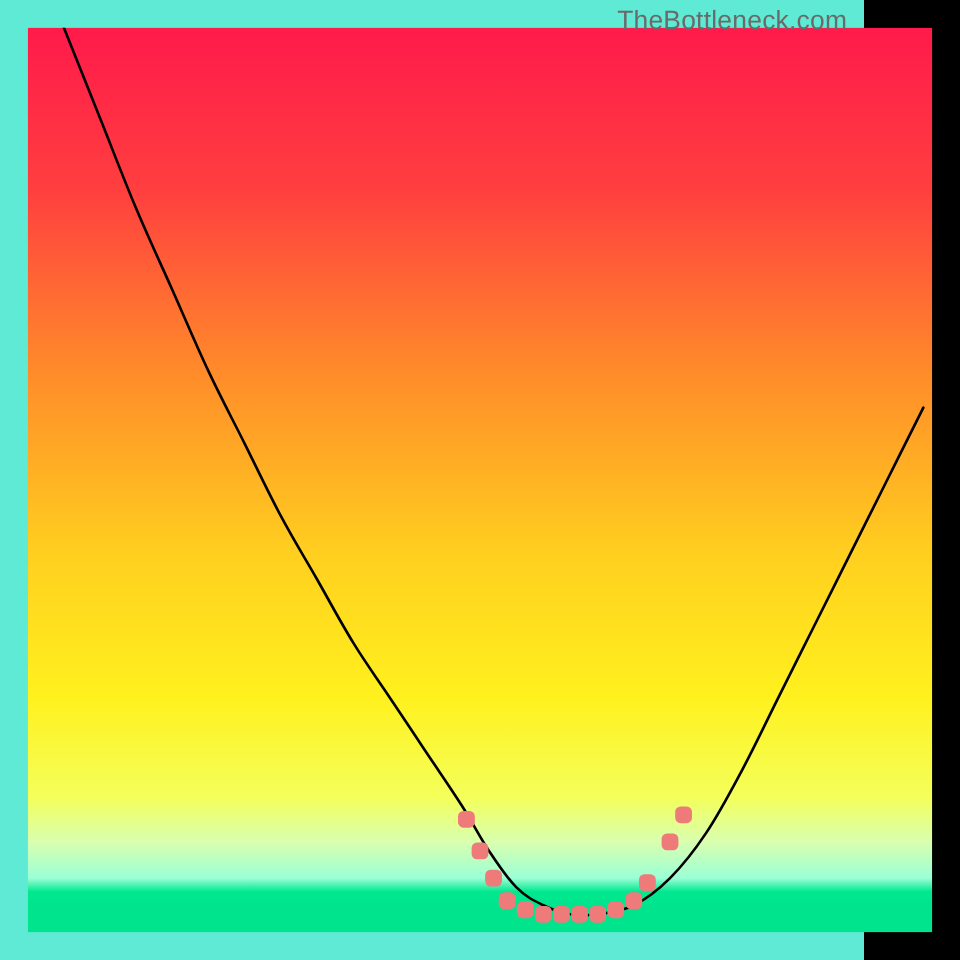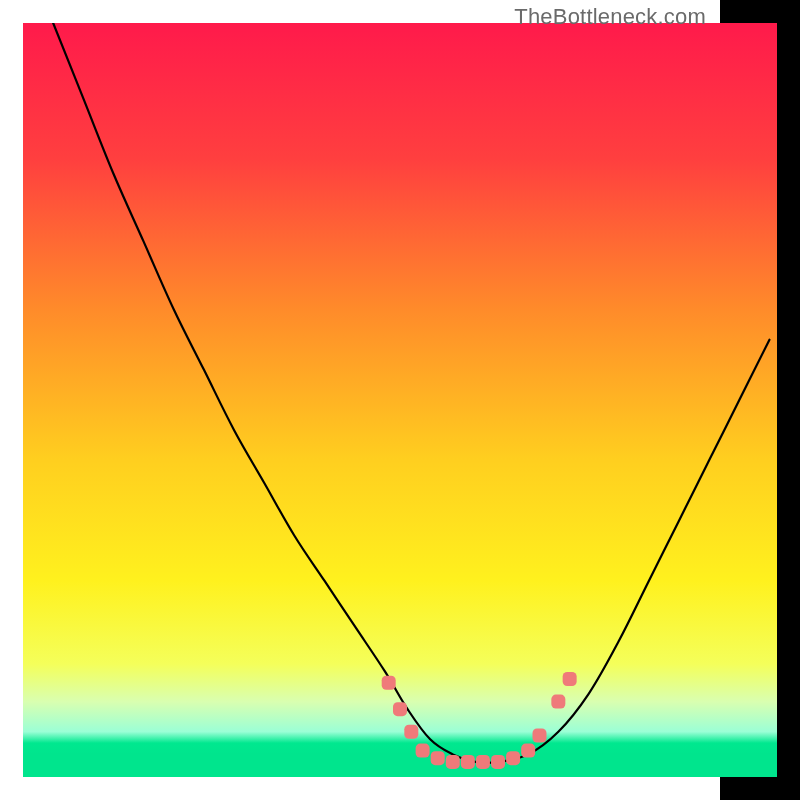--- a/index.html
+++ b/index.html
@@ -9,21 +9,21 @@
     height: 800px;
     overflow: hidden;
     background: #000;
     font-family: Arial, Helvetica, sans-serif;
   }
   .frame {
     position: absolute;
     top: 0; left: 0;
     width: 720px;
     height: 800px;
-    background: #ffffff;
+    background: #5eead4;
   }
   .plot {
     position: absolute;
     top: 23px;
     left: 23px;
     width: 754px;
     height: 754px;
     overflow: hidden;
   }
   .watermark {

